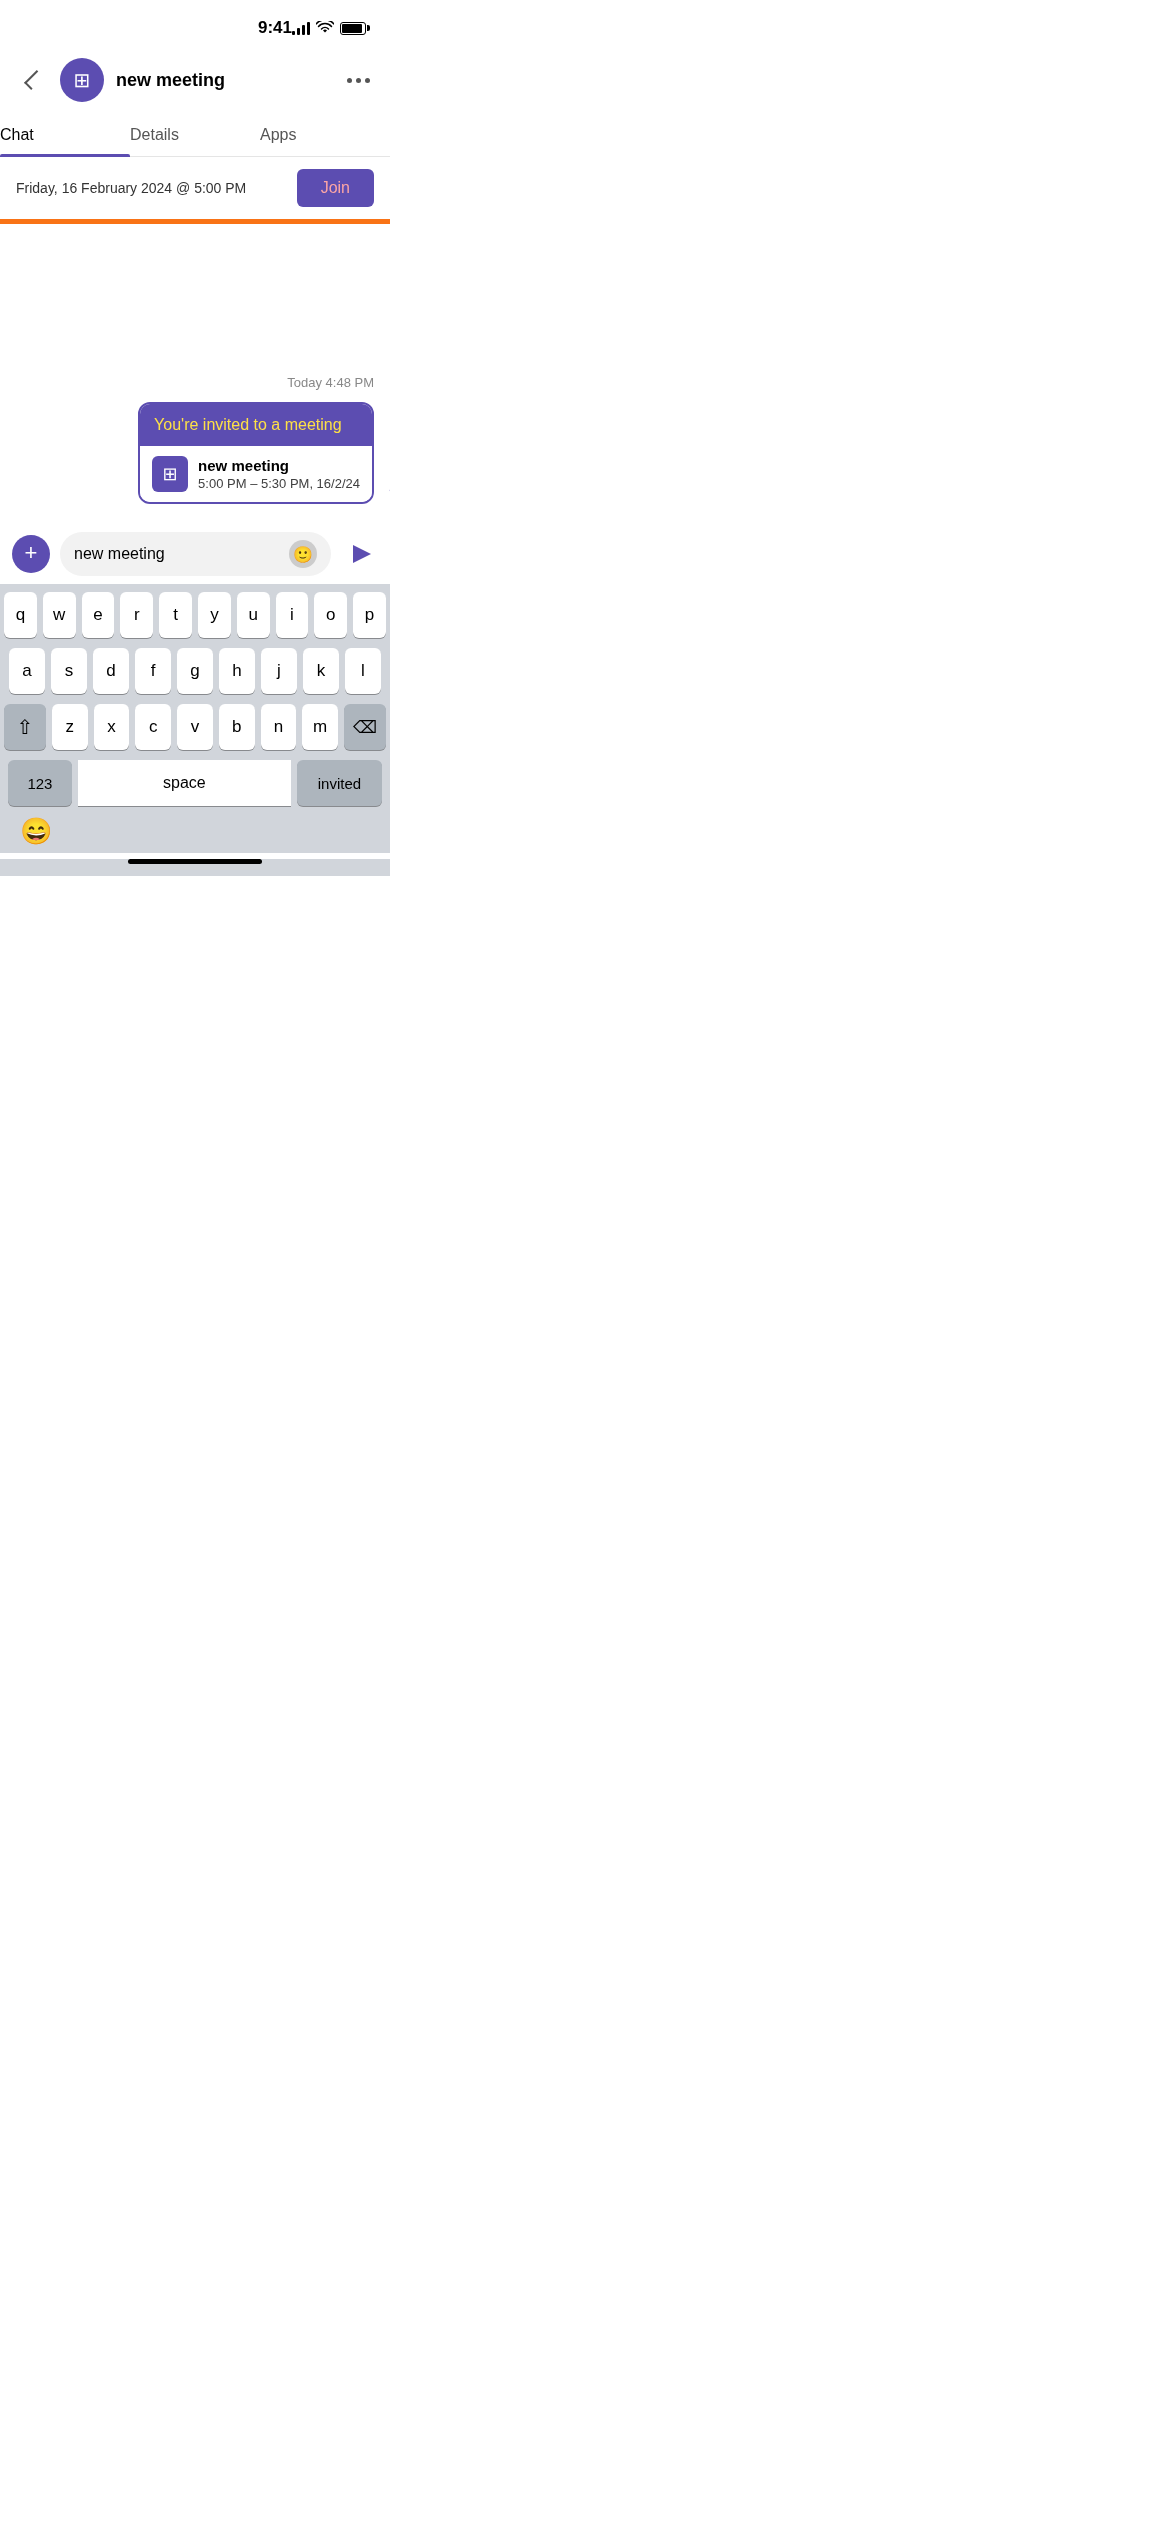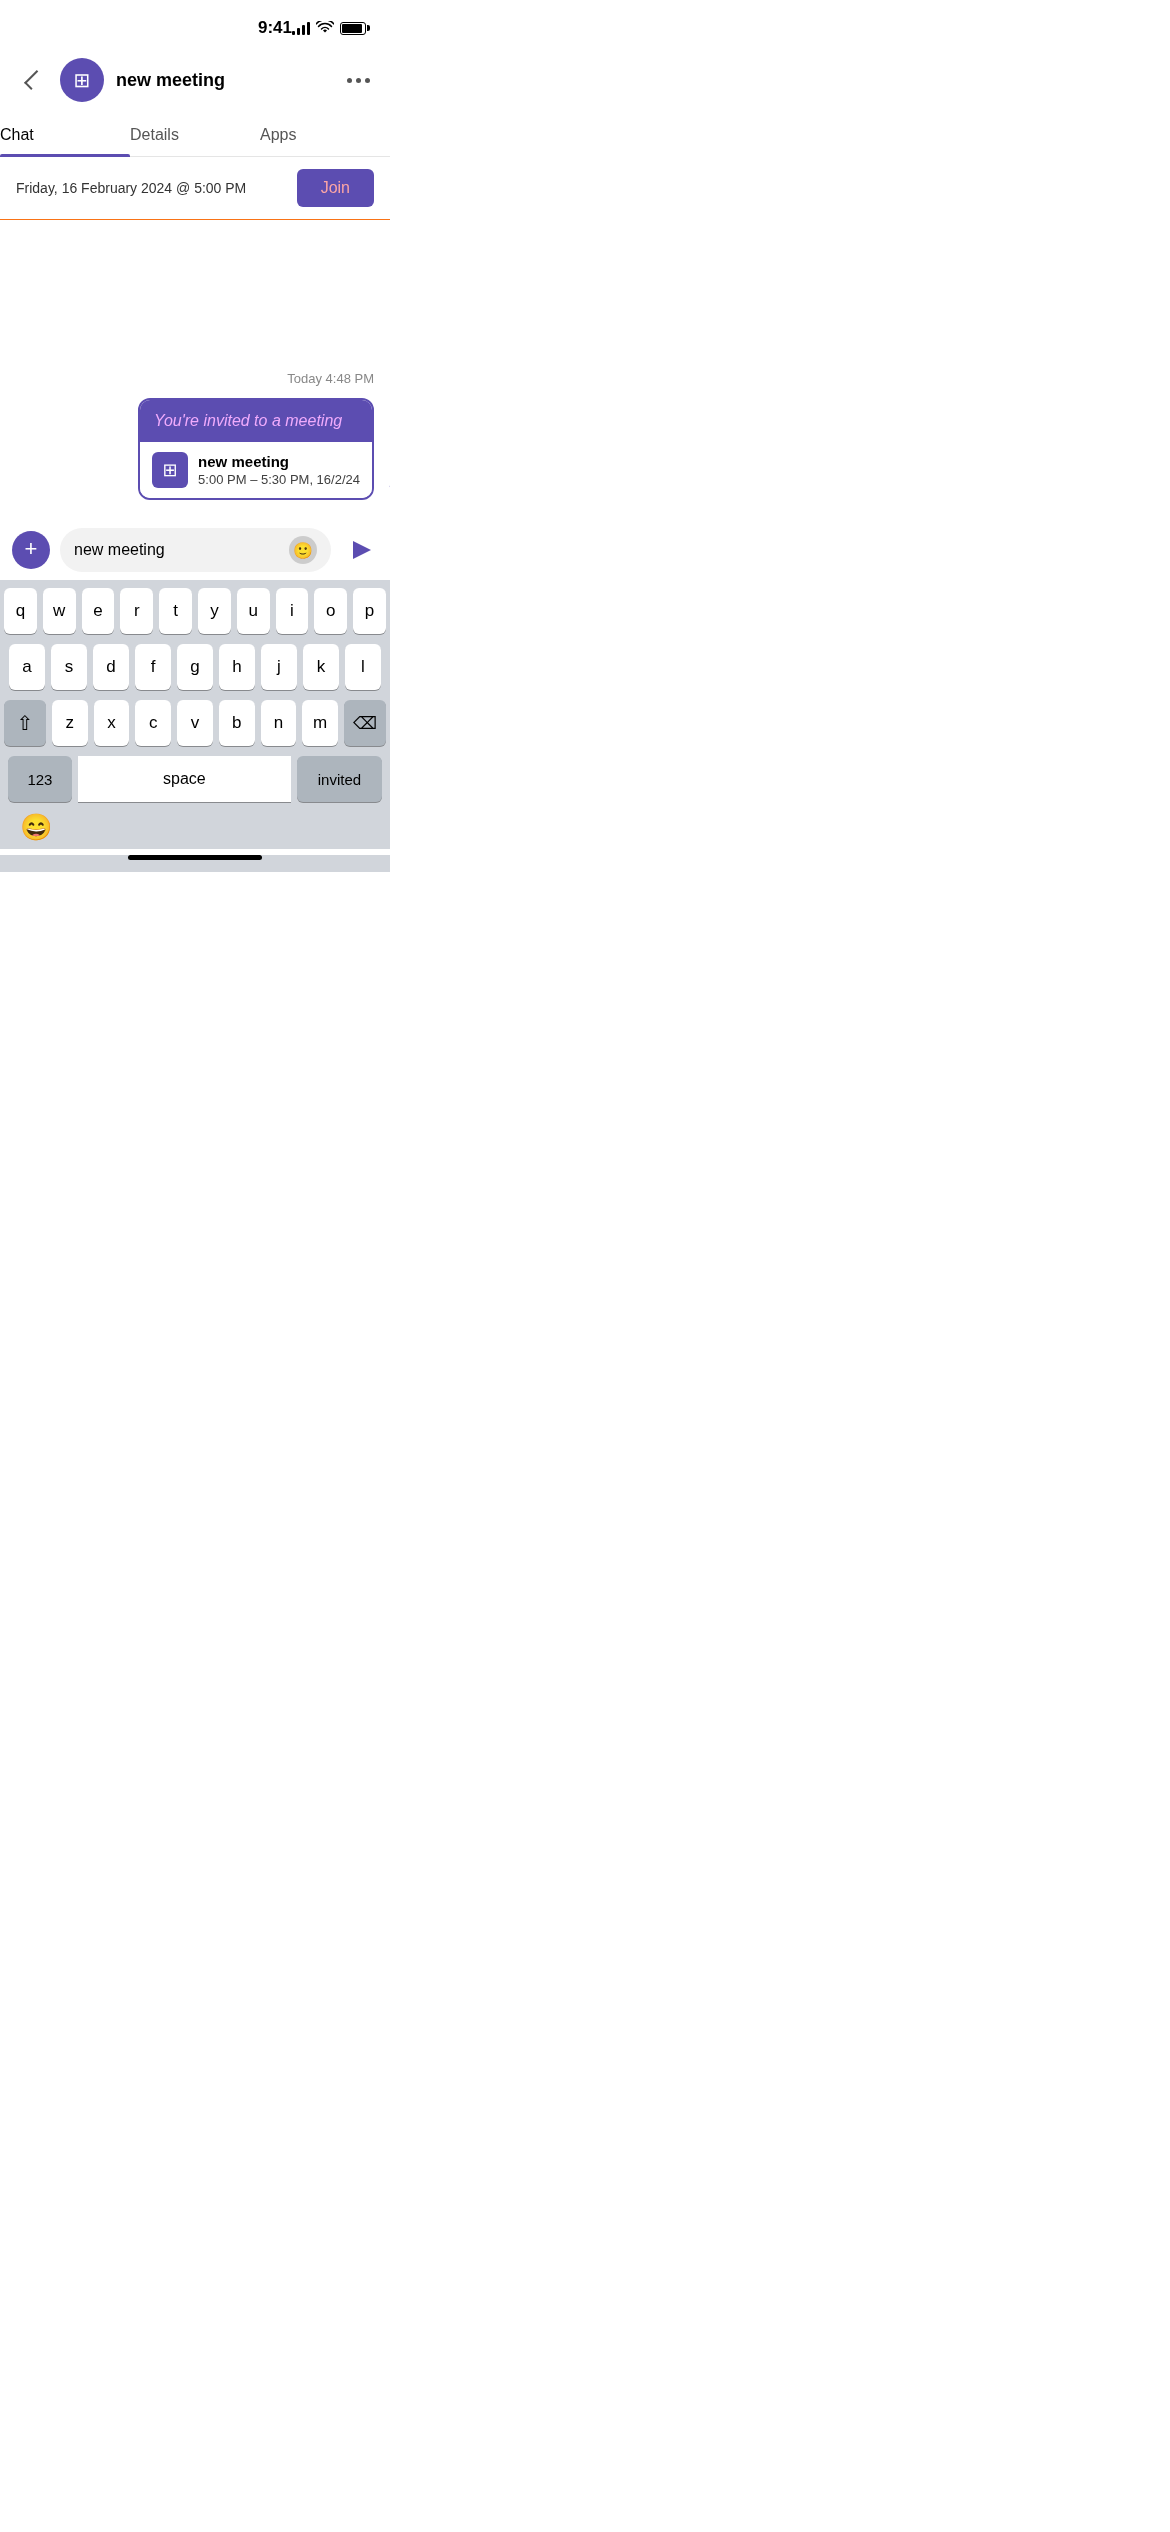--- a/index.html
+++ b/index.html
@@ -164,21 +164,21 @@
       background: #5c4db1;
       border-radius: 2px 2px 0 0;
     }
 
     
     .join-banner {
       display: flex;
       align-items: center;
       justify-content: space-between;
       padding: 12px 16px;
-      border-bottom: 1px solid #f97316;
+      border-bottom: 5px solid #f97316;
     }
     .join-date {
       font-size: 14px;
       color: #333;
     }
     .join-btn {
       background: #5c4db1;
       color: #fca5a5;
       border: none;
       border-radius: 6px;
@@ -215,23 +215,22 @@
     }
     .message-bubble {
       max-width: 82%;
       border-radius: 12px;
       overflow: hidden;
       border: 2px solid #5c4db1;
     }
     .bubble-header {
       background: #5c4db1;
       padding: 12px 14px;
-      color: #f0abfc;
+      color: #fde047;
       font-size: 16px;
-      font-style: italic;
     }
     .bubble-card {
       background: #fff;
       padding: 10px 12px;
       display: flex;
       align-items: center;
       gap: 10px;
     }
     .bubble-card-icon {
       width: 36px;

